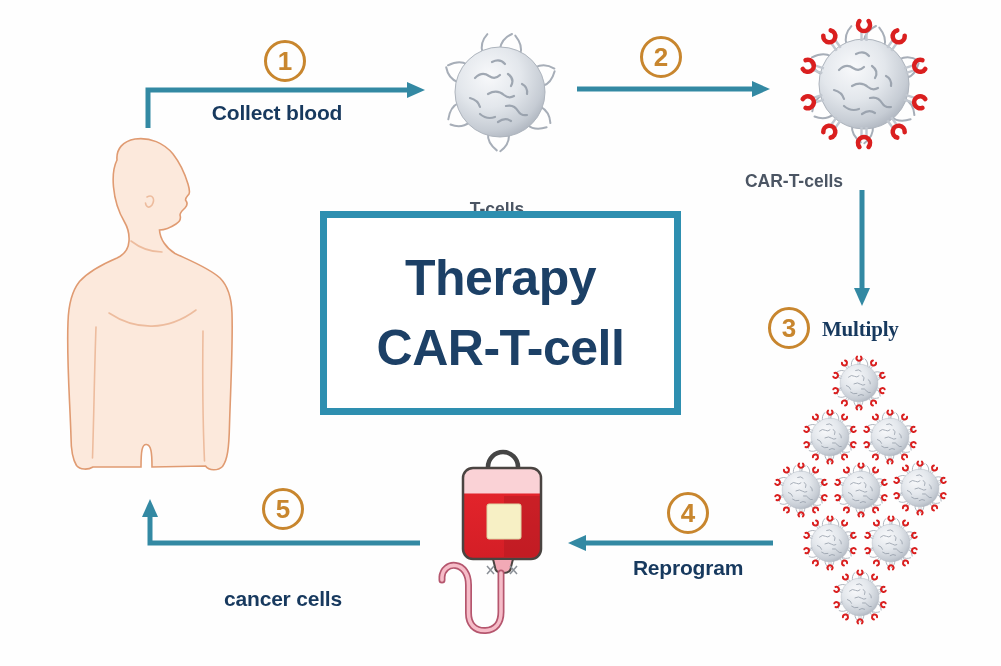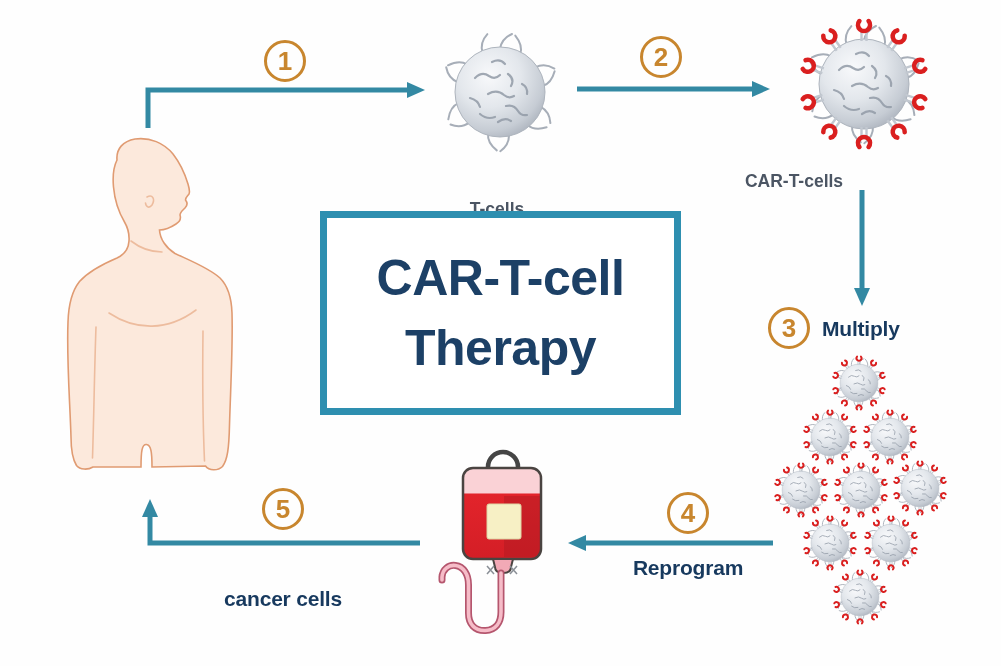--- a/index.html
+++ b/index.html
@@ -206,25 +206,26 @@
   <div class="num-circle" style="left:789px;top:328px;">
     <span>3</span>
   </div>
   <div class="num-circle" style="left:688px;top:513px;">
     <span>4</span>
   </div>
   <div class="num-circle" style="left:283px;top:509px;">
     <span>5</span>
   </div>
 
-  <div class="step-label left-anchored" style="left:822px;top:329px;">Multiply</div>
+  <div class="step-label" style="left:277px;top:113px;">Collect blood</div>
+  <div class="step-label left-anchored" style="left:822px;top:329px;font-family:Liberation Serif, serif;">Multiply</div>
   <div class="step-label" style="left:688px;top:568px;">Reprogram</div>
   <div class="step-label" style="left:283px;top:599px;">cancer cells</div>
 
   <div class="cell-label" style="left:497px;top:169px;margin-top:40px;">T-cells</div>
   <div class="cell-label" style="left:794px;top:169px;margin-top:12px;">CAR-T-cells</div>
 
   <div class="title-box">
+    <div class="title-line">Therapy</div>
     <div class="title-line">CAR-T-cell</div>
-    <div class="title-line">Therapy</div>
   </div>
 
 </div>
 
 </body></html>

